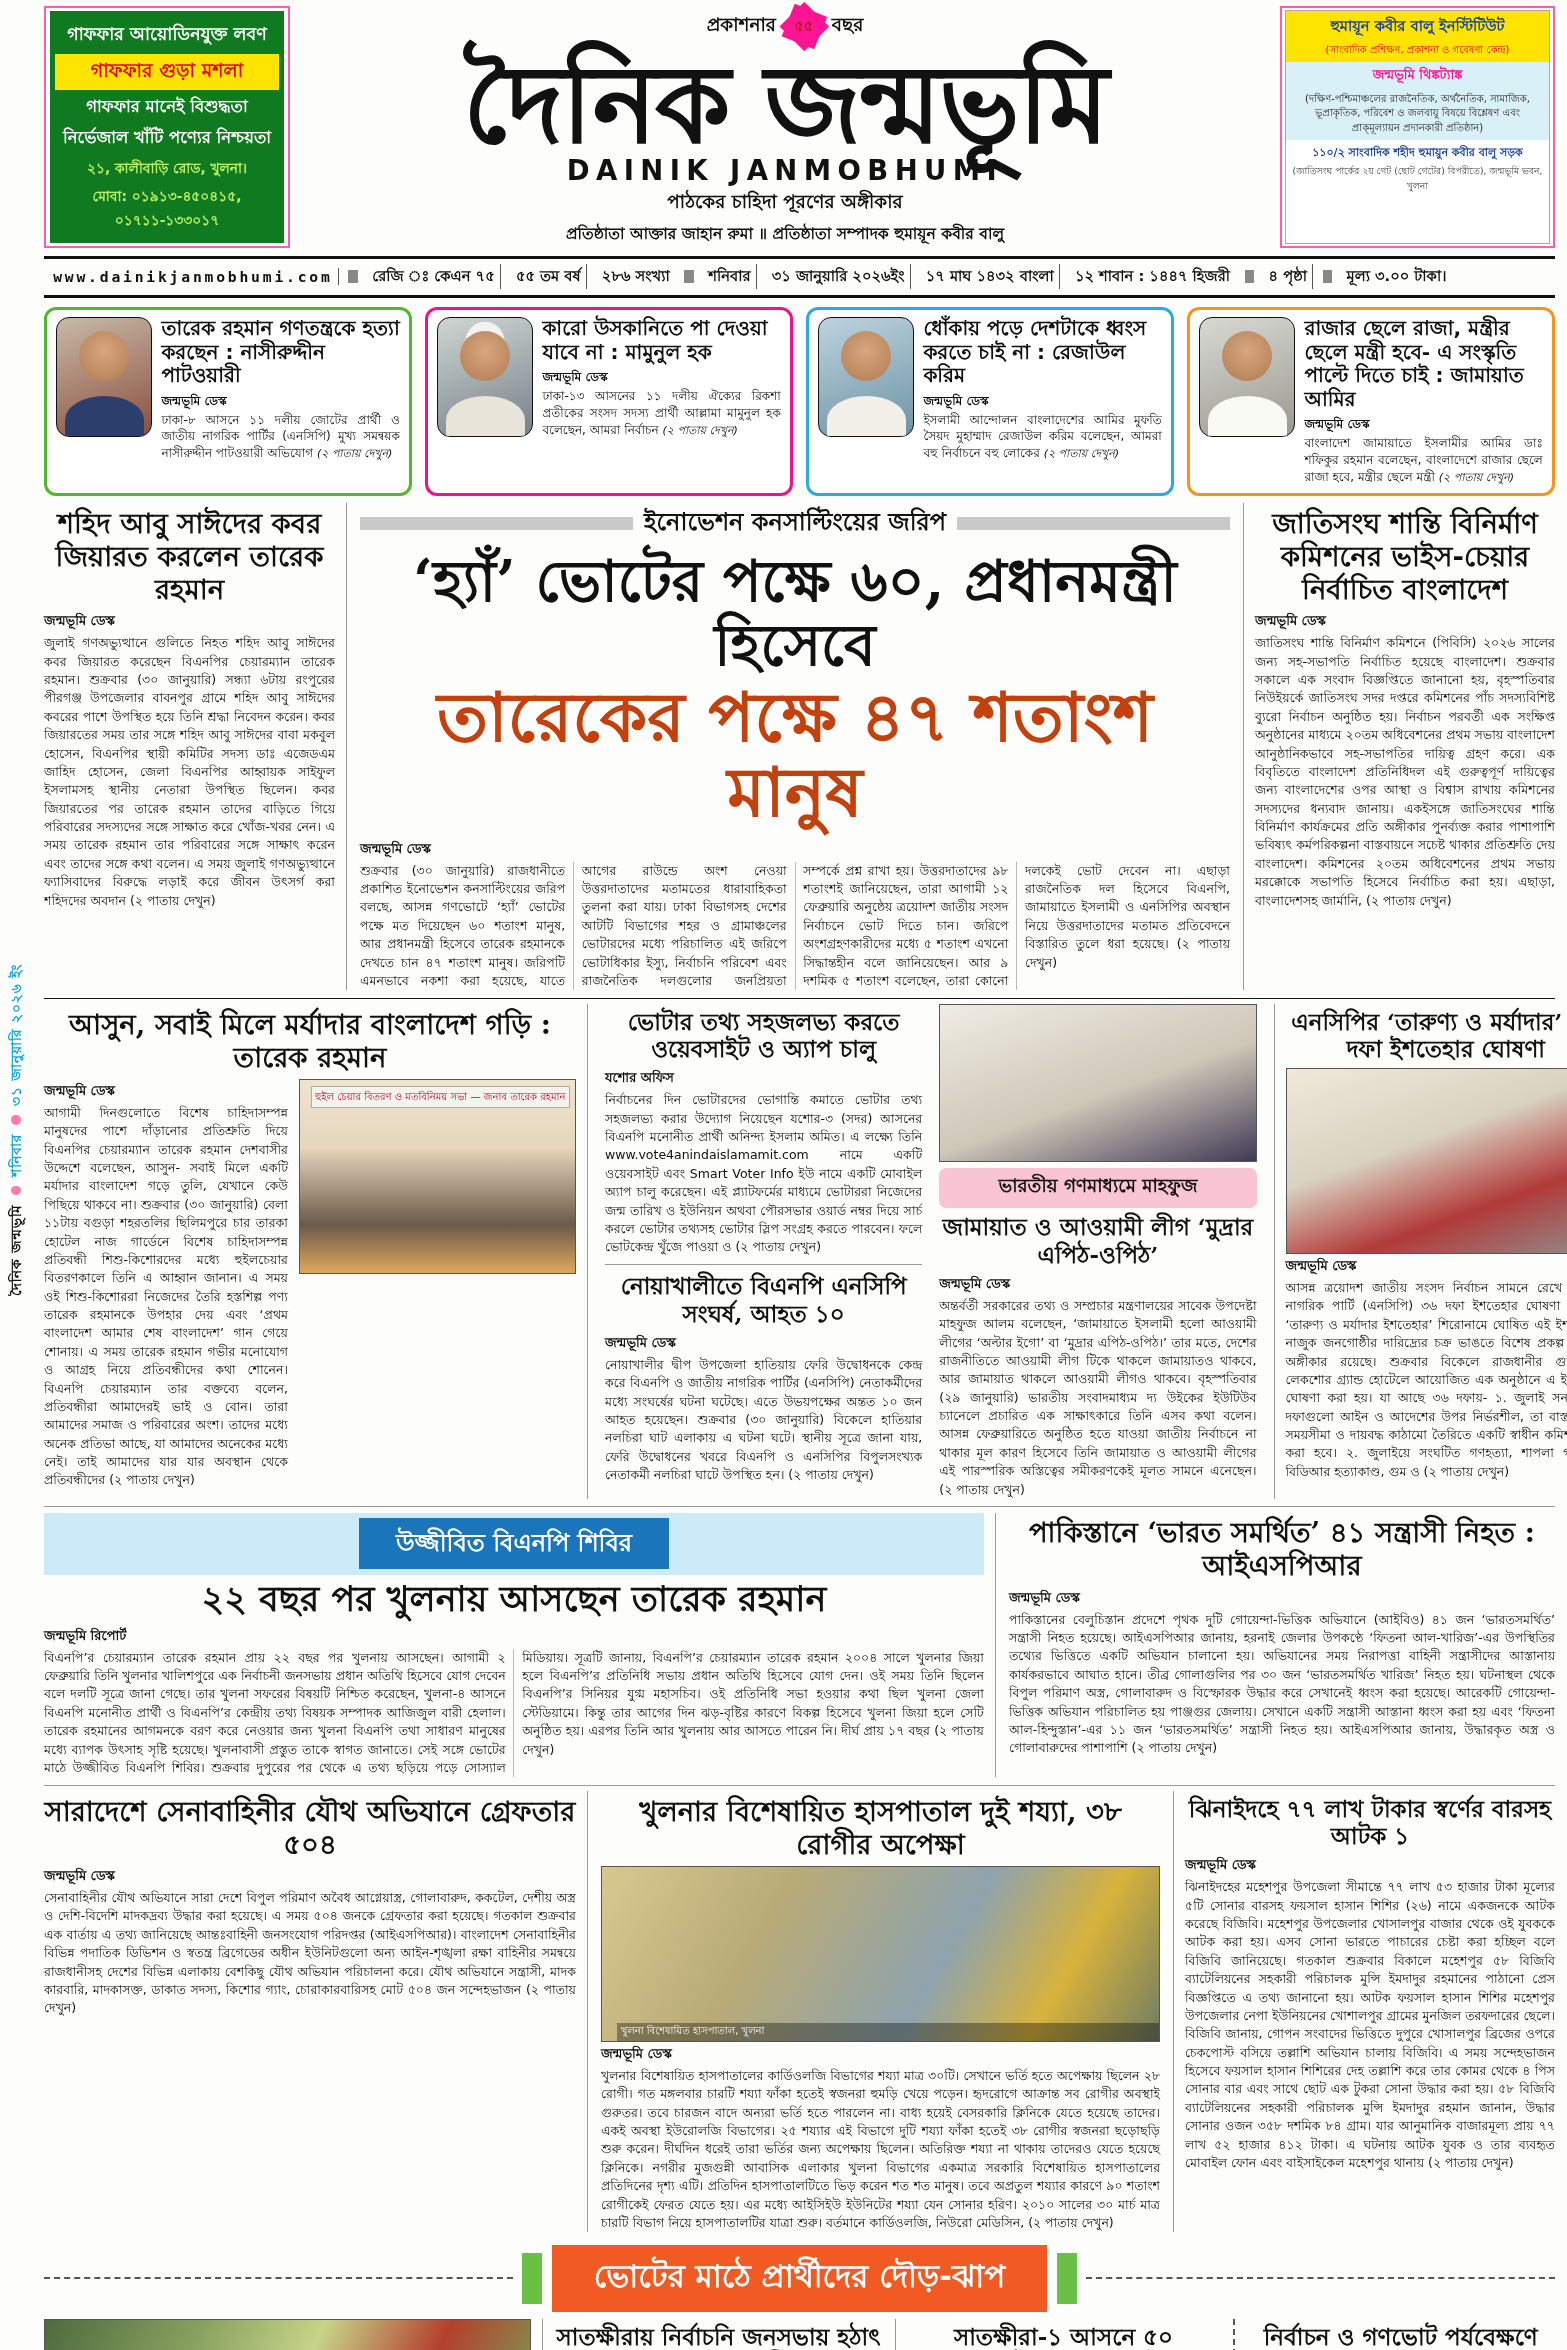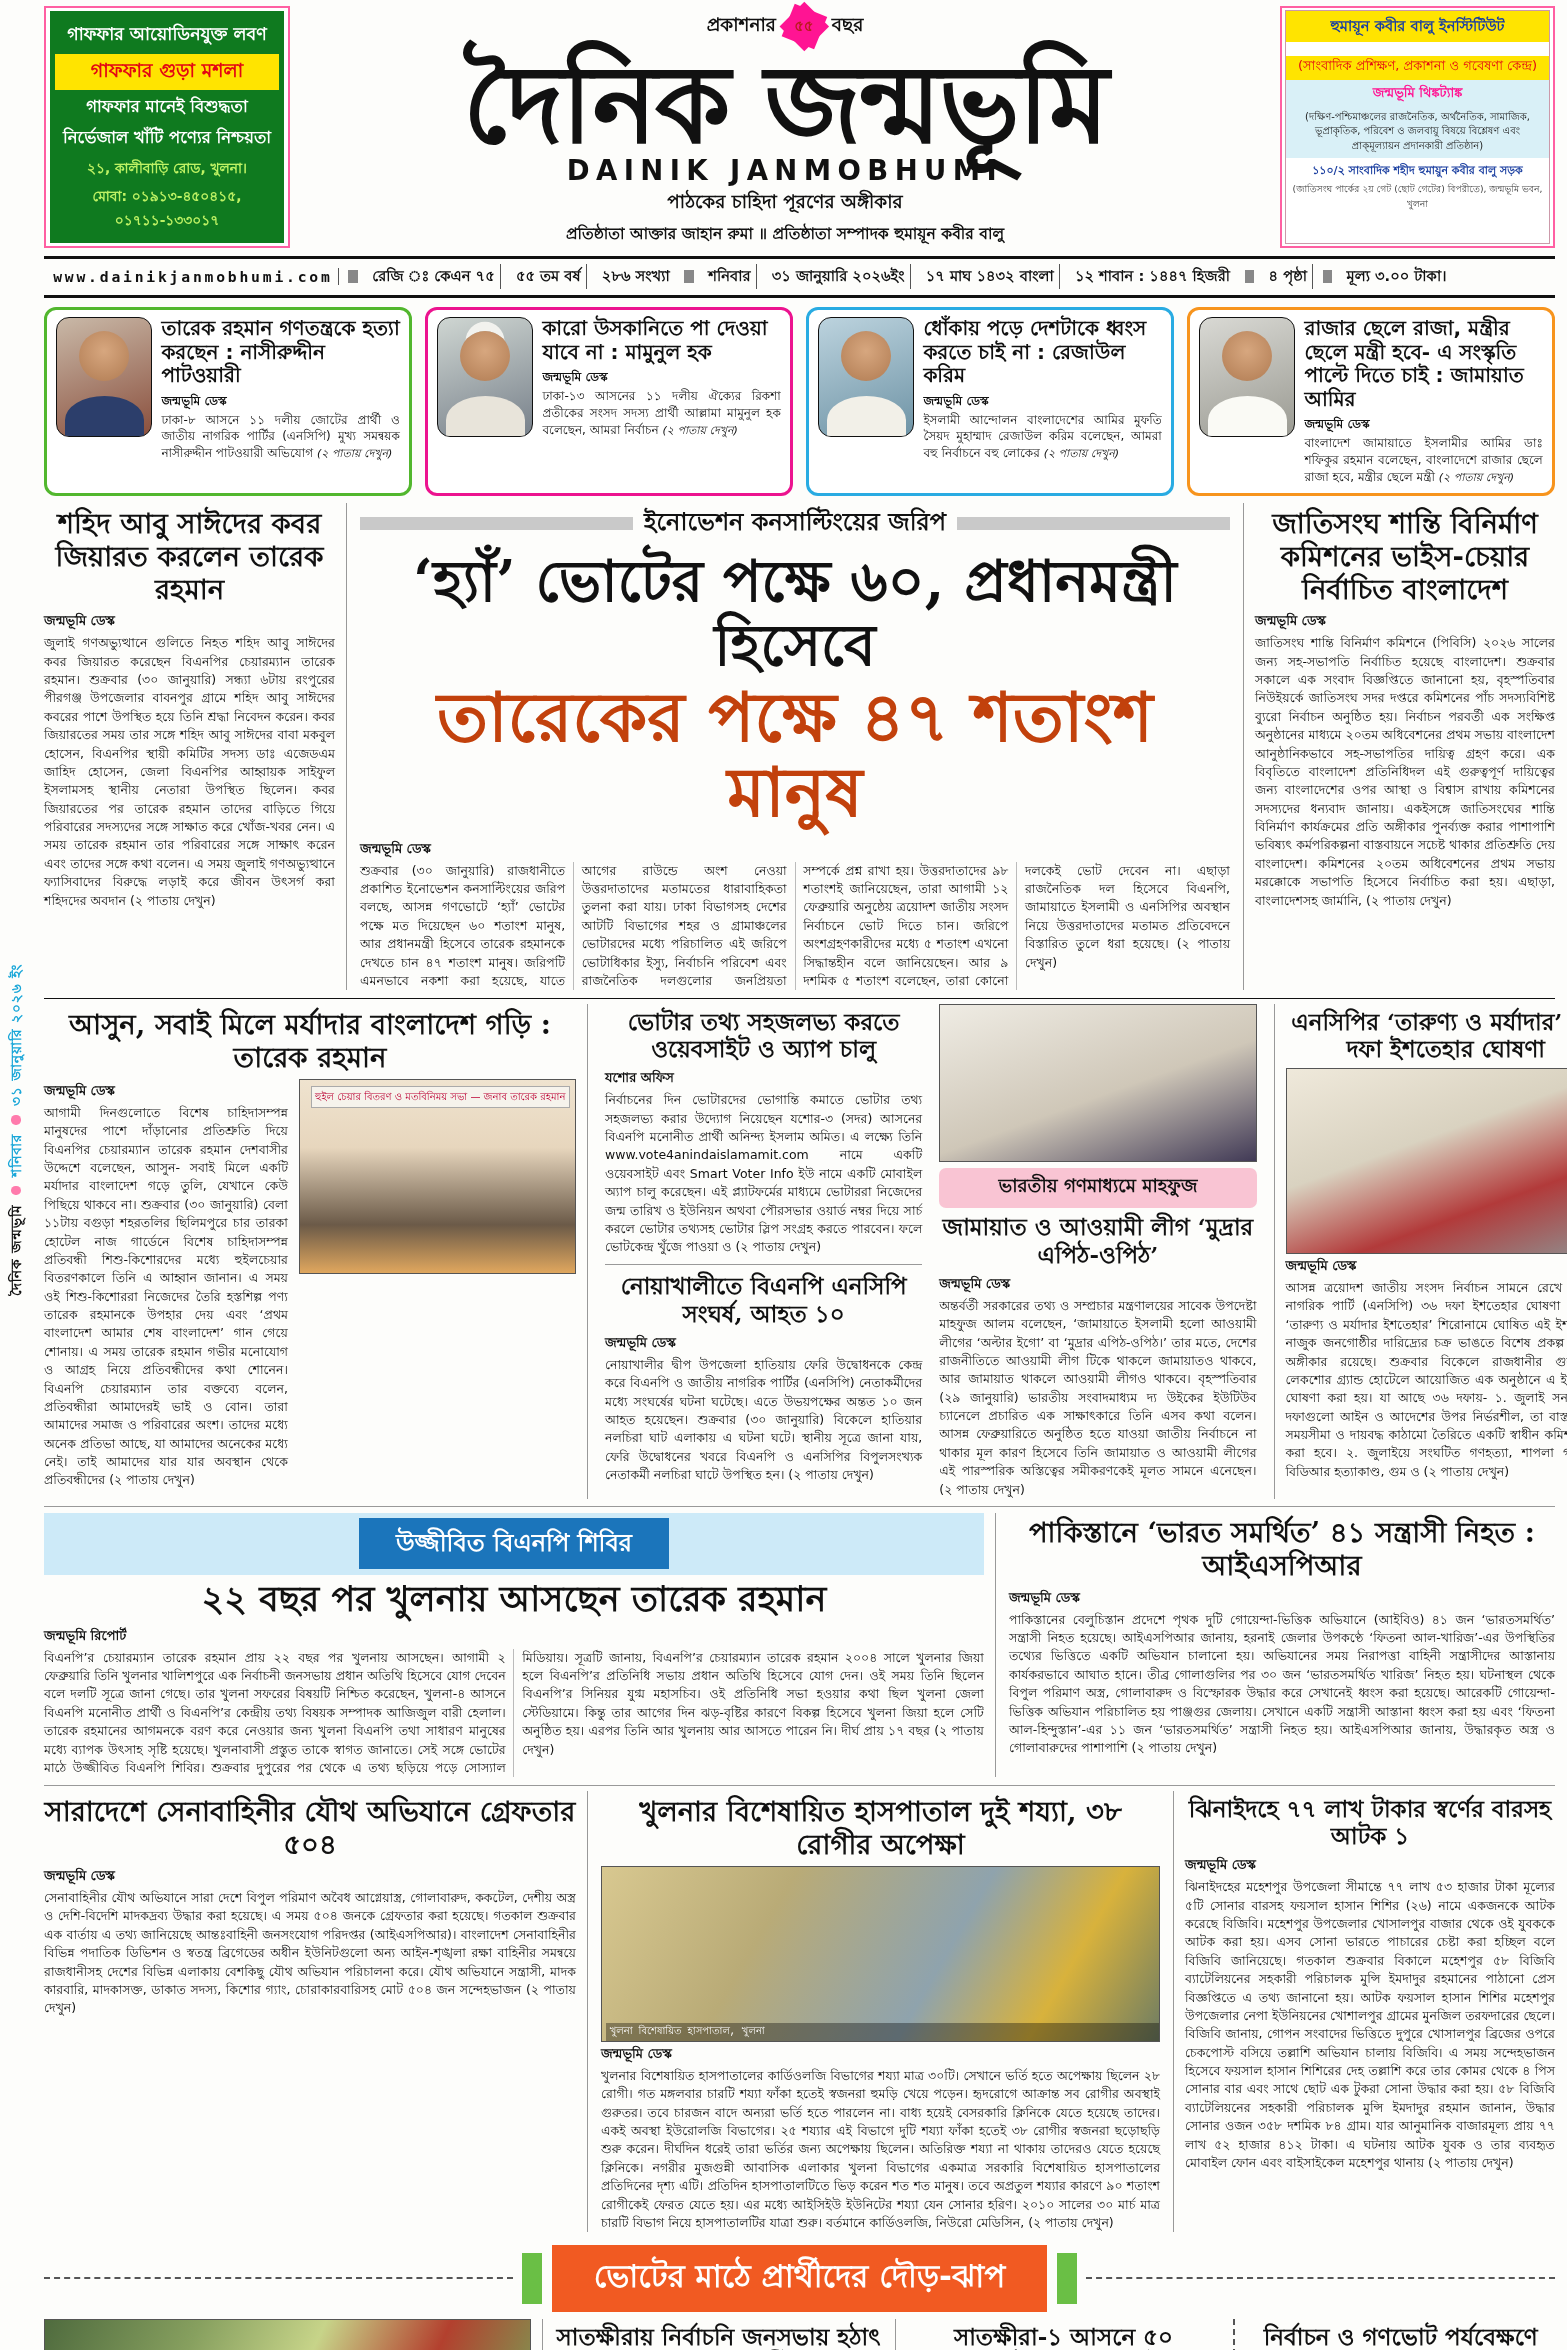--- a/index.html
+++ b/index.html
@@ -28,21 +28,21 @@
   .star i{transform:rotate(45deg);} .star b{transform:rotate(22deg);}
   .star span{position:absolute;inset:0;display:flex;align-items:center;justify-content:center;
         color:#b91c1c;font-style:normal;font-weight:bold;font-size:15px;z-index:2;}
   h1.mast-bn{margin:1.8px 0 0;font-size:108px;line-height:1.02;font-weight:900;
         font-family:"DejaVu Serif",serif;letter-spacing:-1.8px;}
   .mast-en{font-size:27.5px;font-weight:900;letter-spacing:6.4px;margin-top:-5.5px;}
   .tagline{font-size:18.4px;font-weight:bold;margin-top:1.8px;}
   .founders{font-size:15.6px;font-weight:bold;margin-top:3.7px;}
   .ad-right .ad-inner{border:0.9px solid #c9a; text-align:center;font-size:11px;}
   .iline1{background:#ffe400;color:#1b3fa0;font-weight:bold;font-size:14.7px;padding:2.8px 1.8px;}
-  .iline2{background:#ffe400;color:#e30613;font-size:13px;padding:0 1.8px 2.8px;margin-top:14px;}
+  .iline2{background:#ffe400;color:#e30613;font-size:10px;padding:0 1.8px 2.8px;}
   .iline3{background:#d9f0f7;color:#ff1493;font-weight:bold;font-size:13px;padding:3.7px 0;}
   .iline4{background:#d9f0f7;color:#222;font-size:10px;padding:1.8px 3.7px 4.6px;line-height:1.45;}
   .iline5{color:#1b3fa0;font-weight:bold;font-size:11px;padding-top:3.7px;}
   .iline6{color:#444;font-size:9.2px;padding:1.8px 1.8px 3.7px;}
   
   .dateline{margin-top:7.3px;border-top:3.7px solid #111;border-bottom:3.7px solid #111;
         padding:5.5px 3.7px;display:flex;align-items:center;gap:9.2px;font-size:14.7px;font-weight:bold;
         justify-content:flex-start;}
   .dl-group{display:flex;align-items:center;gap:9.2px;}
   .dl-item{padding:0 5.5px;border-right:1.4px solid #555;}
@@ -70,22 +70,22 @@
   .t-snip{font-size:12px;line-height:1.4;text-align:justify;}
   .t-more{font-size:11px;font-style:italic;}
   
   .h-sec{font-weight:900;text-align:center;line-height:1.2;margin:3.7px 0 5.5px;font-family:"DejaVu Serif",serif;}
   .byline{font-weight:bold;font-size:13px;margin:1.8px 0;}
   .body{font-size:12.5px;line-height:1.47;text-align:justify;}
   .rule-r{border-right:1.4px solid #999;padding-right:11px;}
   .rule-l{border-left:1.4px solid #999;padding-left:11px;}
   section{margin-top:5.5px;}
   .ph{position:relative;border:0.9px solid #555;overflow:hidden;}
-  .ph-label{position:absolute;left:4px;right:0;bottom:0;font-size:10px;color:#fff;background:rgba(0,0,0,.35);
-        padding:0.9px 3.7px;font-family:Liberation Mono, monospace;}
+  .ph-label{position:absolute;left:15px;right:0;bottom:0;font-size:10px;color:#fff;background:rgba(0,0,0,.35);
+        padding:0.9px 3.7px;}
   
   .row-lead{display:grid;grid-template-columns:303px 1fr 312px;gap:0;border-bottom:1.8px solid #111;padding-bottom:7.3px;}
   .lead-kicker{display:flex;align-items:center;gap:11px;font-size:24px;font-weight:900;justify-content:center;}
   .lead-kicker:before,.lead-kicker:after{content:"";flex:1;height:13px;background:#c9c9c9;}
   .lead-h1{font-size:57px;text-align:center;font-weight:900;line-height:1.12;margin:5.5px 0 0;
         font-family:"DejaVu Serif",serif;}
   .lead-h2{font-size:68px;text-align:center;font-weight:900;line-height:1.1;margin:3.7px 0 9.2px;color:#c2410c;
         font-family:"DejaVu Serif",serif;}
   .lead-body{column-count:4;column-gap:16.5px;column-rule:0.9px solid #bbb;}
   

